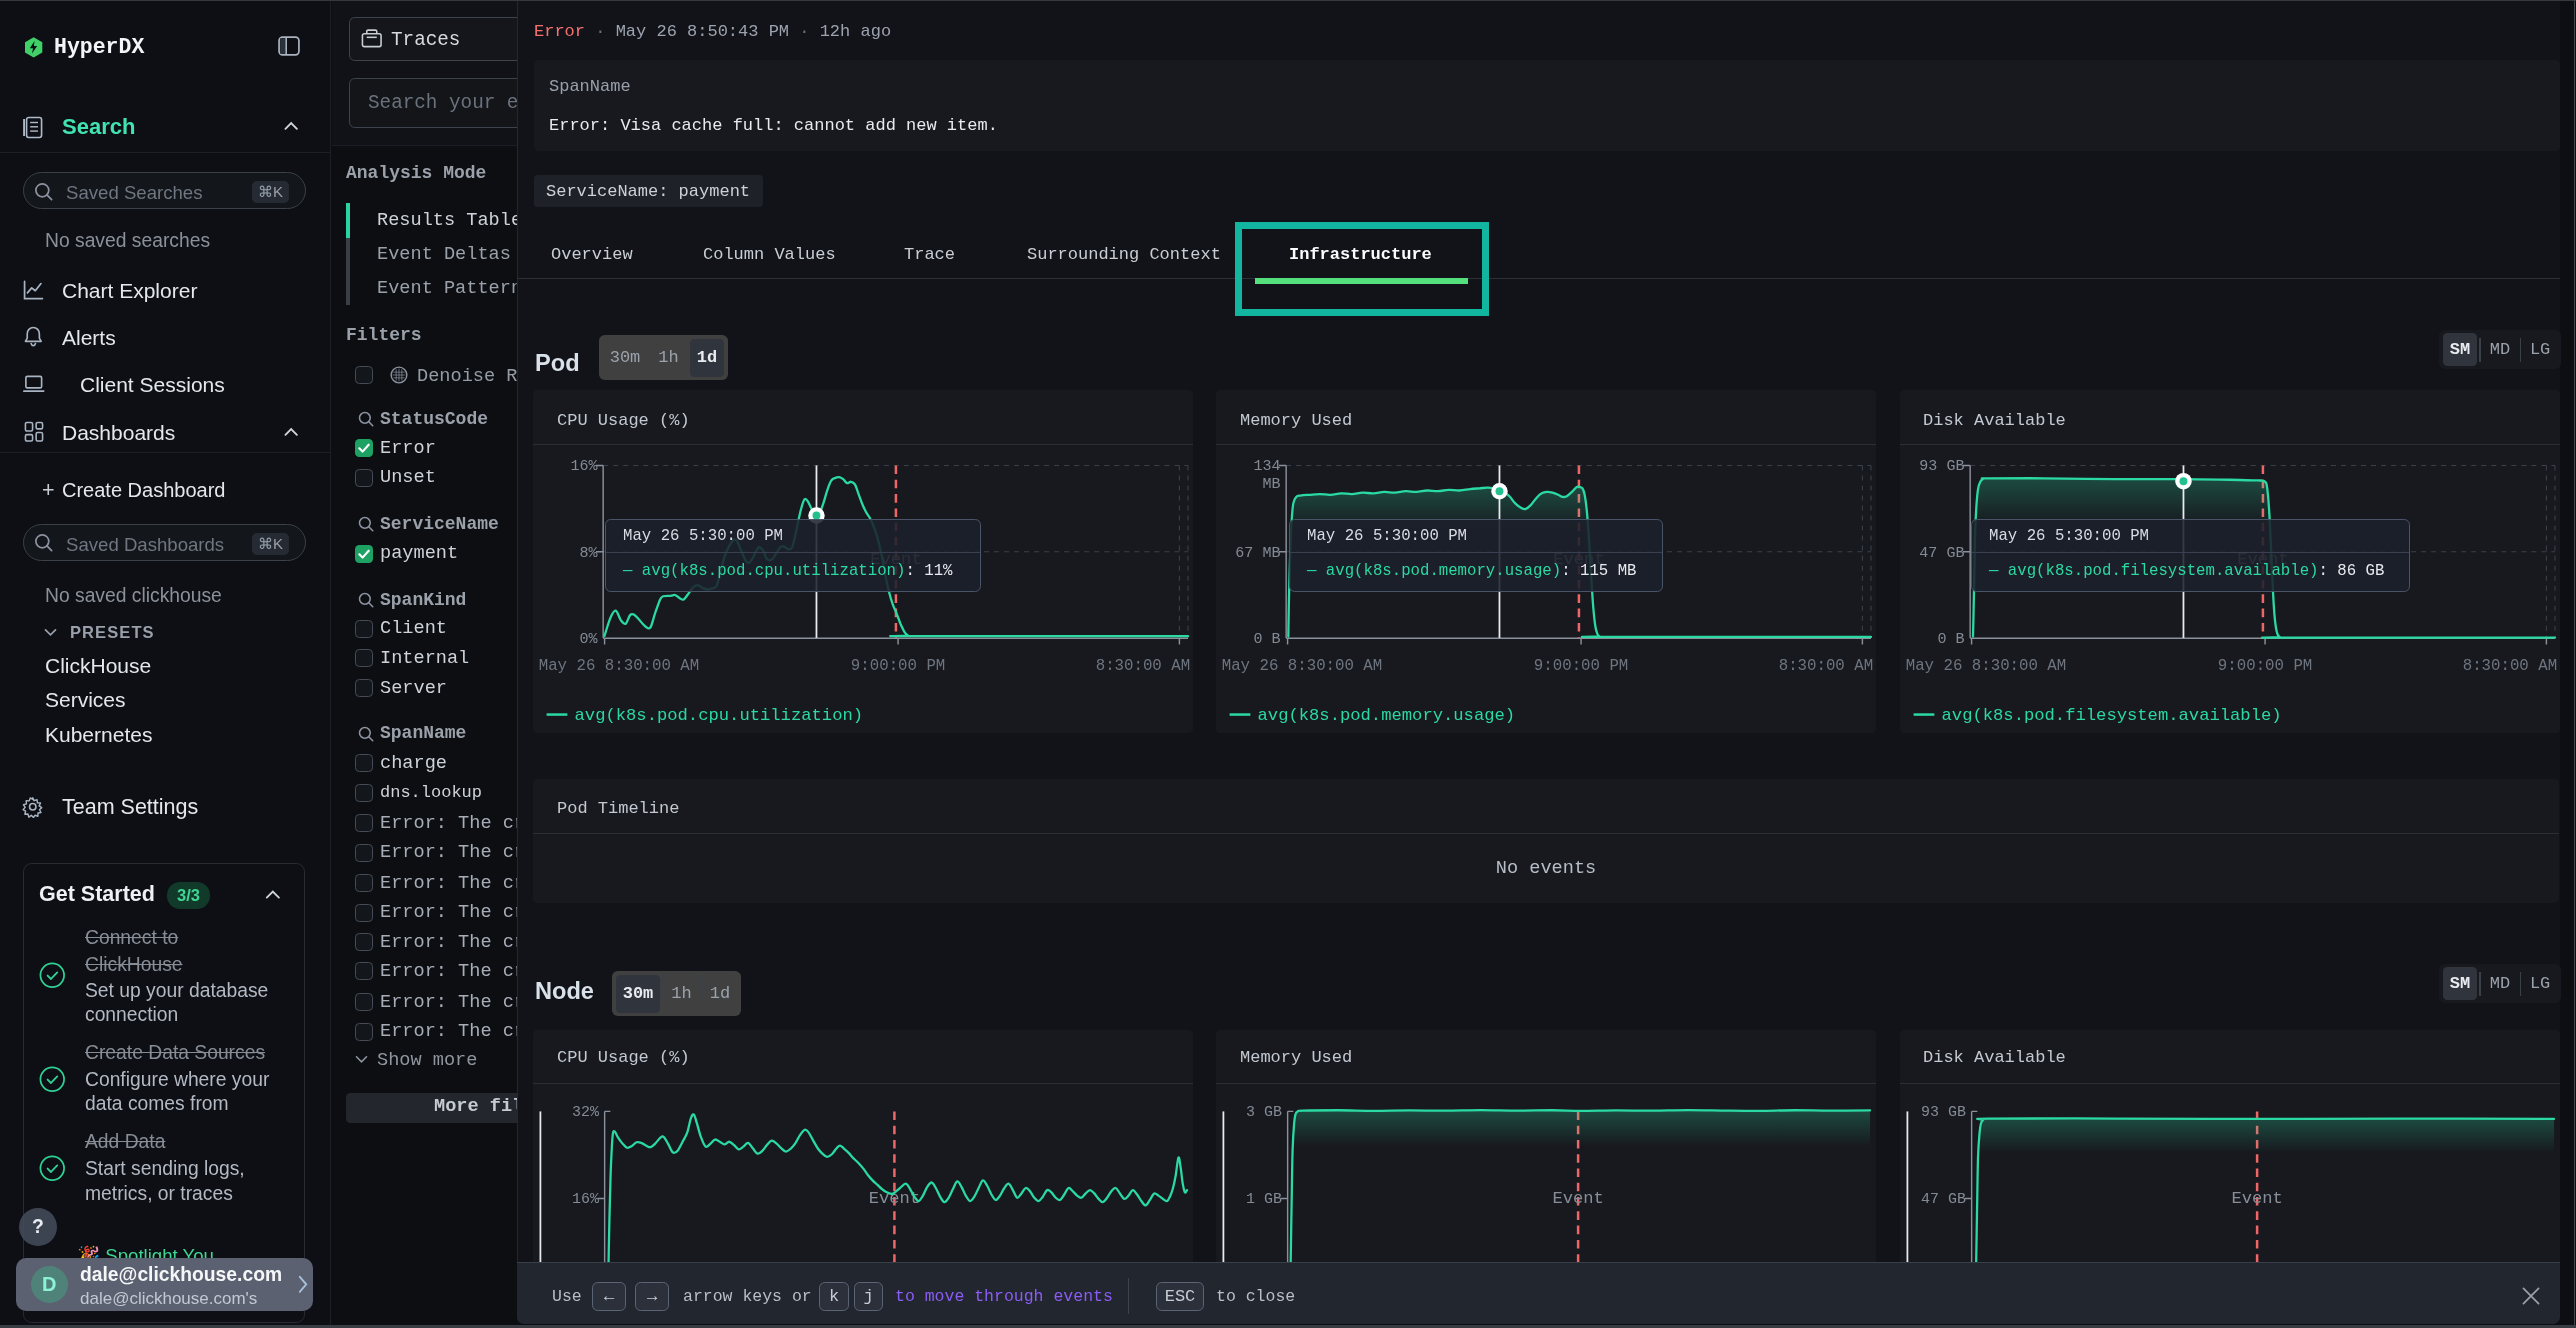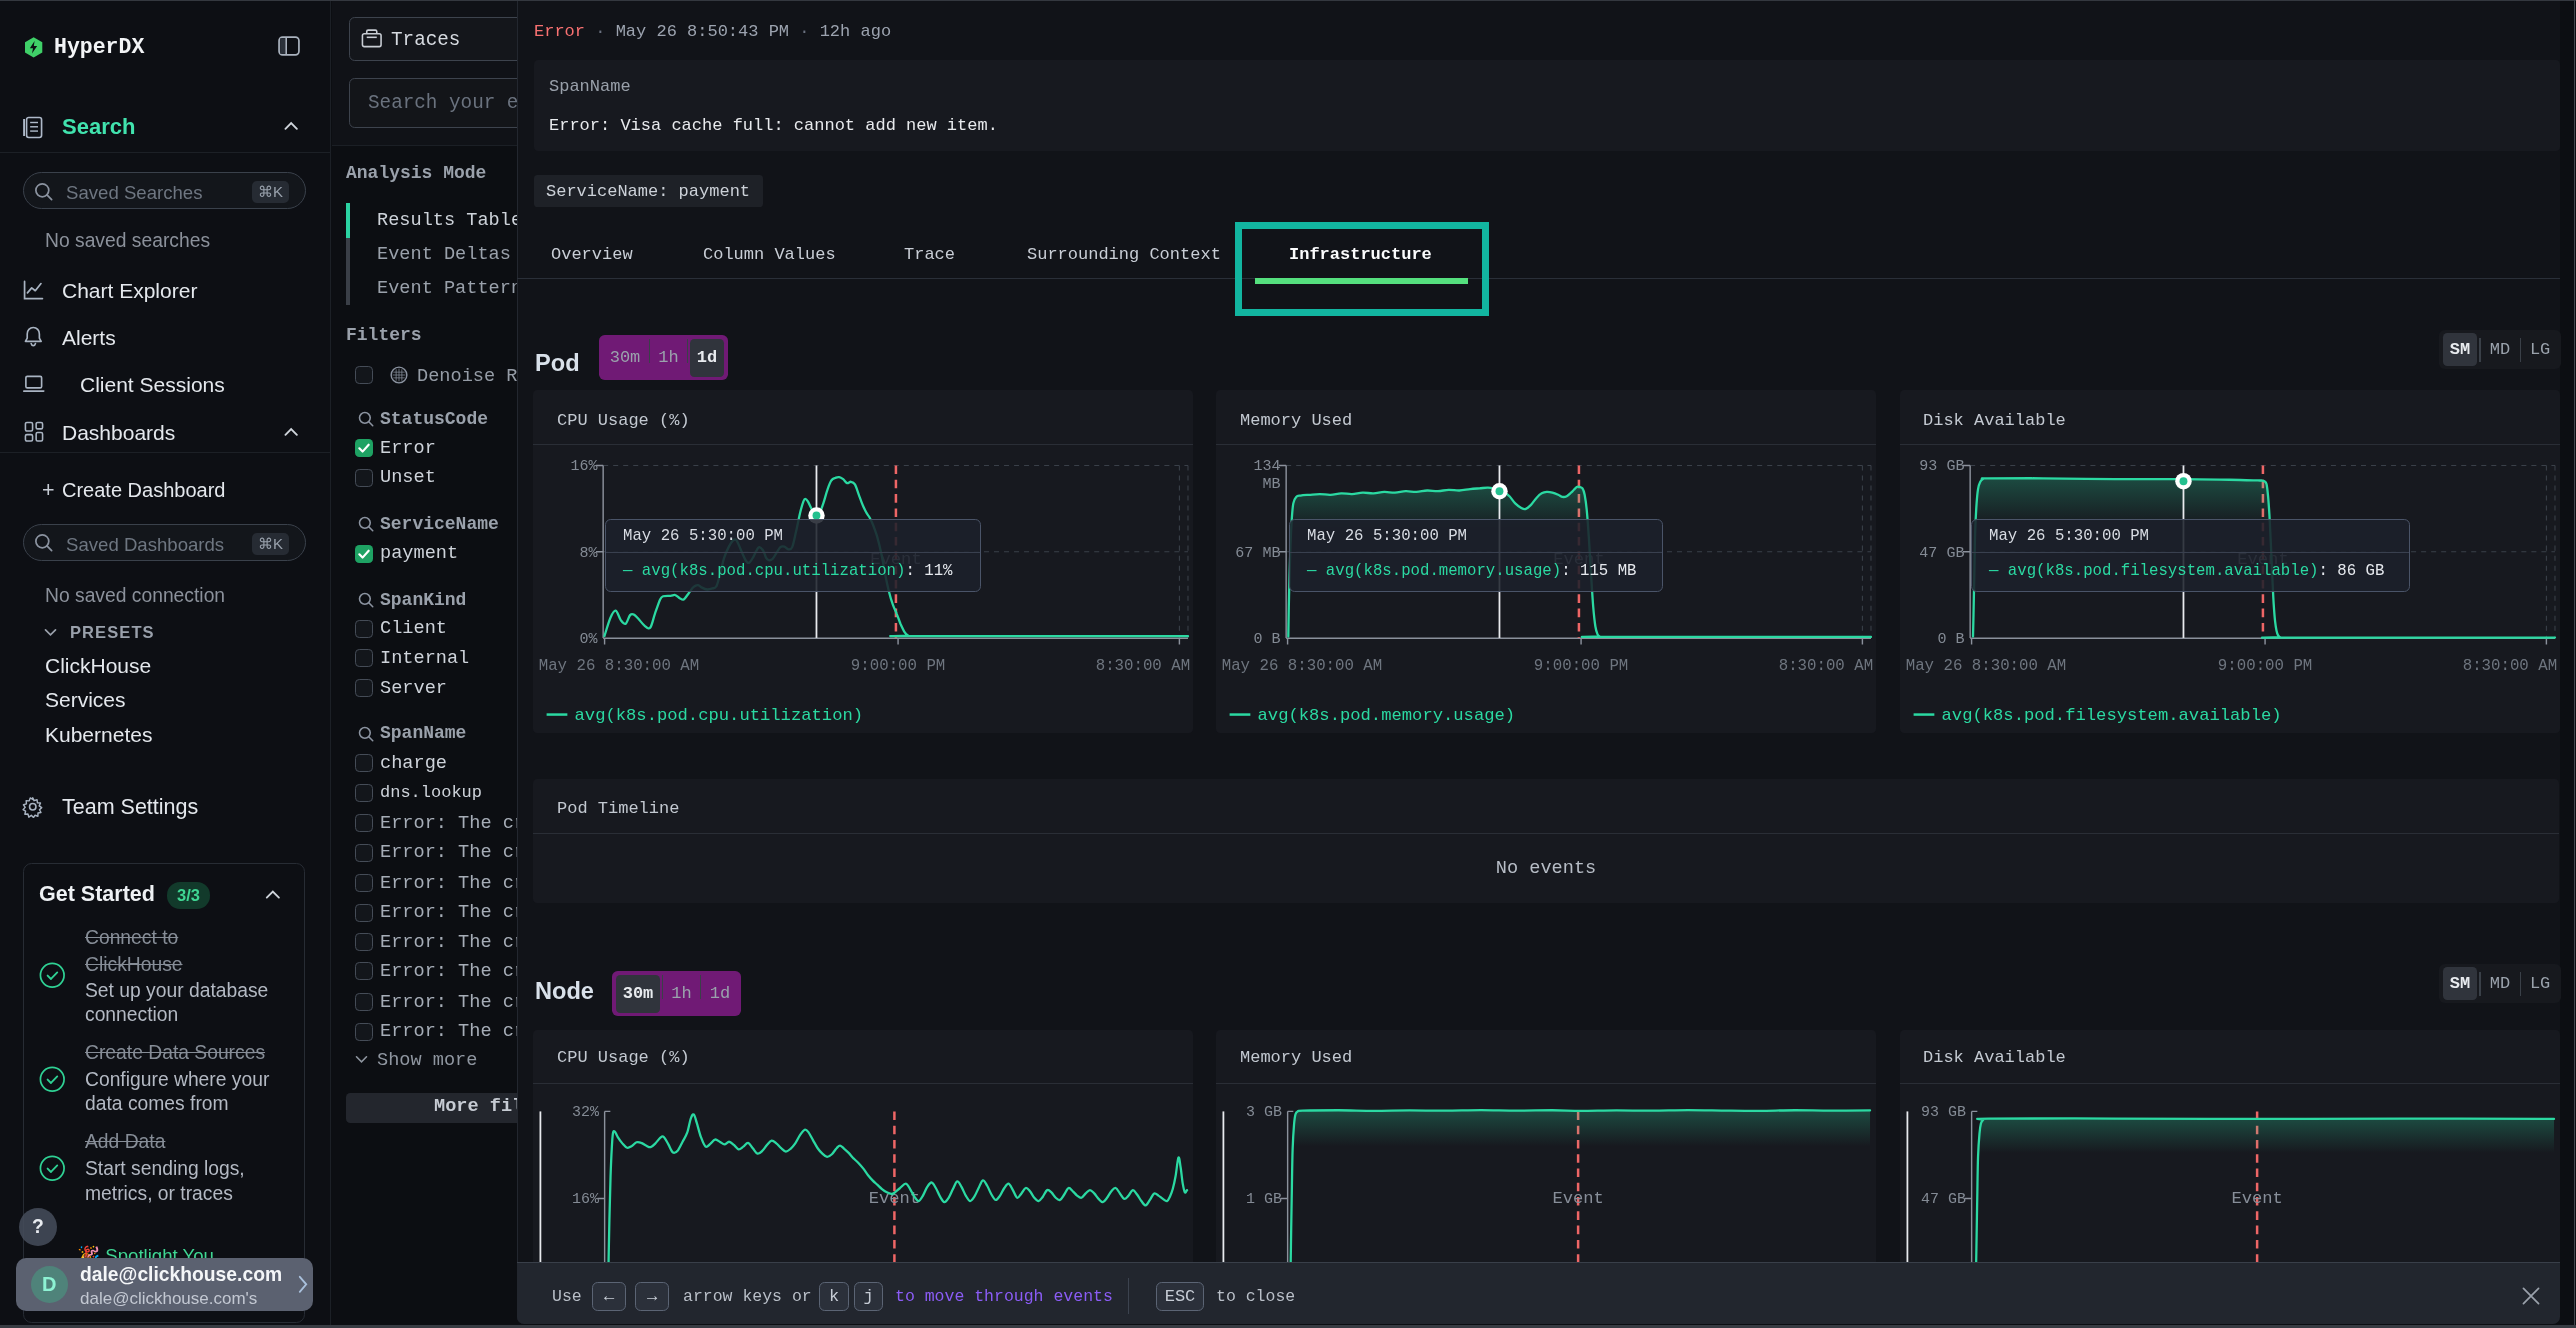--- a/index.html
+++ b/index.html
@@ -24,21 +24,21 @@
 .csep{position:absolute;height:1.4px;background:#2a2e36}
 .ax{font-family:"Liberation Mono",monospace;font-size:21px;fill:#848b95}
 .ax2{font-family:"Liberation Mono",monospace;font-size:22px;fill:#6e757f}
 .ev{font-family:"Liberation Mono",monospace;font-size:24px;fill:#878e99}
 .leg{font-family:"Liberation Mono",monospace;font-size:24px;fill:#2bd9a2}
 .tt{position:absolute;background:rgba(27,32,43,0.87);border:1.1px solid #4a5468;border-radius:5.7px;z-index:5}
 .ttd{position:absolute;left:17px;top:7.2px;font-size:15.7px;color:#d8dce3;white-space:nowrap}
 .tthr{position:absolute;left:0;right:0;top:31.5px;height:1.1px;background:#39404f}
 .ttv{position:absolute;left:17px;top:42px;font-size:15.7px;white-space:nowrap}
 .tg{color:#2bd9a2}.tw{color:#e6e9ee}
-.seg{position:absolute;display:flex;align-items:flex-start;background:#701a75;border-radius:5.7px;padding:3.6px 4.3px;height:45px}
+.seg{position:absolute;display:flex;align-items:flex-start;background:#404040;border-radius:5.7px;padding:3.6px 4.3px;height:45px}
 .segi{font-size:17px;color:#9aa2ac;padding:0 6.4px;height:38px;line-height:38px;border-radius:4.3px;font-family:"Liberation Mono",monospace}
 .segi.act{background:#30343c;color:#e8ebef;font-weight:bold}
 .segd{width:1.1px;height:24px;background:#3a4048;margin:0 2.1px}
 .segsm{position:absolute;display:flex;align-items:center;background:#17191e;border-radius:5.7px;padding:2.9px 3.6px;height:39px}
 .segsm .segi{height:33px;line-height:33px;padding:0 7.2px}
 </style></head><body>
 <div class="page">
 <div class="side"></div>
 <svg class="abs" style="left:23.6px;top:37px" width="19.3" height="21" viewBox="0 0 27 29">
 <path d="M13.5 0 L25.6 7 V21.5 L13.5 28.5 L1.4 21.5 V7 Z" fill="#3fd068"></path>
@@ -100,21 +100,21 @@
 <div class="srow" style="left:42px;top:478px;font-size:21.5px;color:#c6ccd4">+</div>
 <div class="srow" style="left:62px;top:479px;font-size:20px">Create Dashboard</div>
 <div class="pill" style="top:524px">
       <div class="pilltxt">Saved Dashboards</div>
       <div class="kbadge">⌘K</div>
     </div>
 <svg class="abs" style="left:33px;top:532px" width="21.5" height="21.5" viewBox="0 0 30 30">
 <circle cx="13" cy="13" r="9" stroke="#8b93a0" stroke-width="2.4" fill="none"></circle>
 <line x1="19.5" y1="19.5" x2="26" y2="26" stroke="#8b93a0" stroke-width="2.4" stroke-linecap="round"></line>
     </svg>
-<div class="srow" style="left:45px;top:585px;font-size:19.3px;color:#8b919b">No saved connection</div>
+<div class="srow" style="left:45px;top:585px;font-size:19.3px;color:#8b919b">No saved clickhouse</div>
 <svg class="abs" style="left:44px;top:628px" width="13px" height="8.6" viewBox="0 0 18 12">
       <path d="M2 2.5 L9 9.5 L16 2.5" stroke="#99a0ab" stroke-width="2.4" fill="none" stroke-linecap="round"></path>
     </svg>
 <div class="srow" style="left:70px;top:623px;font-size:16.5px;font-weight:bold;color:#99a0ab;letter-spacing:1.1px">PRESETS</div>
 <div class="srow" style="left:45px;top:654px;font-size:21px;color:#e4e8ed">ClickHouse</div>
 <div class="srow" style="left:45px;top:688px;font-size:21px;color:#e4e8ed">Services</div>
 <div class="srow" style="left:45px;top:723px;font-size:21px;color:#e4e8ed">Kubernetes</div>
 <svg class="abs" style="left:22px;top:796px" width="21.5" height="21.5" viewBox="0 0 30 30">
 <circle cx="15" cy="15" r="4.5" stroke="#a9b4c2" stroke-width="2.2" fill="none"></circle>
 <path d="M15 2.5 L16.8 6.5 L21 5.2 L21.5 9.5 L25.8 9.8 L24 13.8 L27.5 16.2 L24.4 19.2 L26.5 23 L22.3 23.8 L22.2 28.2 L18.2 26.8 L16 30 L13 27 L9.5 29.5 L8.3 25.2 L4 25.5 L5 21.2 L1.5 19 L4.5 15.8 L2 12.2 L6.2 11 L5.8 6.6 L10.1 6.8 L11.5 2.6 L15 4.8 Z" stroke="#a9b4c2" stroke-width="2" fill="none" stroke-linejoin="round"></path>

